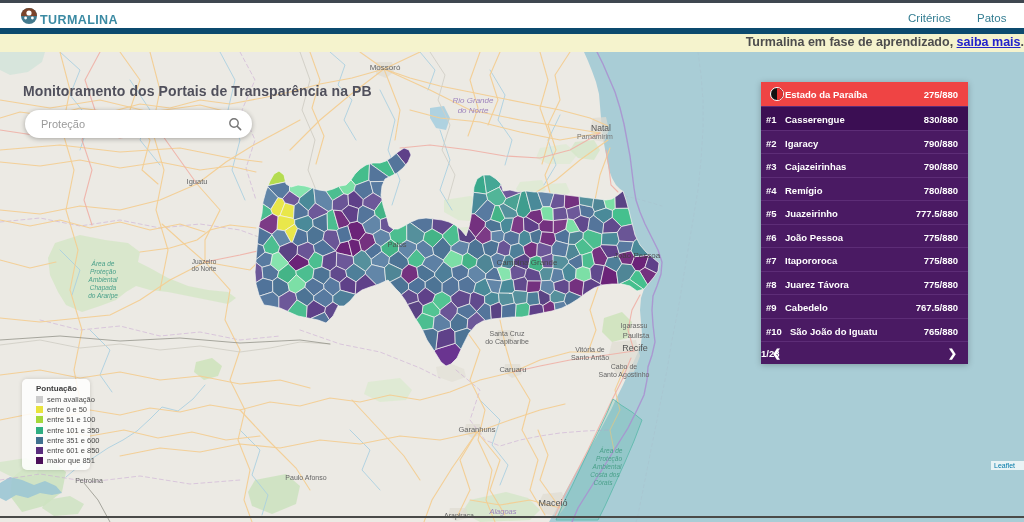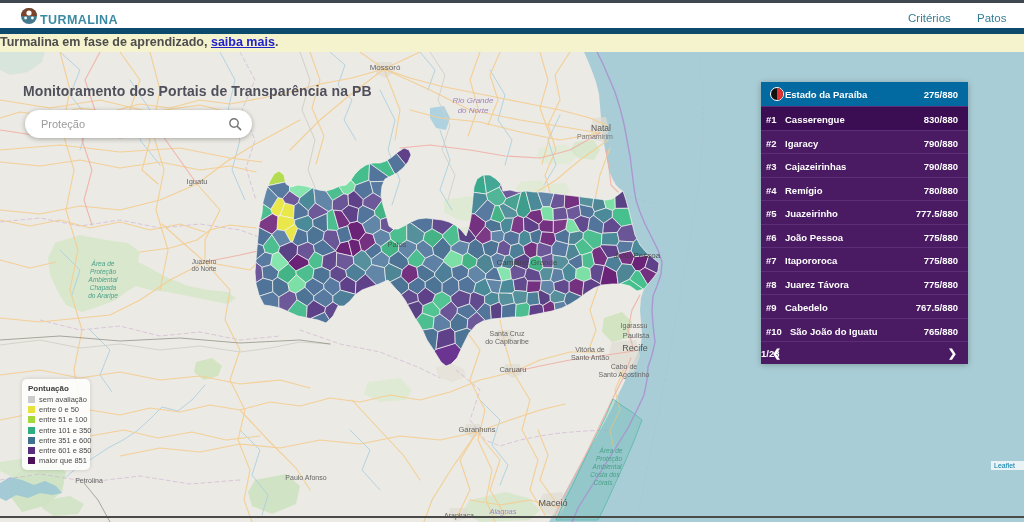--- a/index.html
+++ b/index.html
@@ -4,28 +4,28 @@
 *{margin:0;padding:0;box-sizing:border-box}
 body{font-family:"Liberation Sans",sans-serif;width:1024px;height:522px;overflow:hidden;position:relative;background:#eceae4}
 #topline{position:absolute;left:0;top:0;width:1024px;height:3px;background:#3f4750}
 #nav{position:absolute;left:0;top:3px;width:1024px;height:31px;background:#fff;border-bottom:6px solid #0c4a6e}
 #logo{position:absolute;left:21px;top:5px;width:16px;height:16px}
 #brand{position:absolute;left:40px;top:10px;font-size:12.5px;font-weight:bold;color:#3b8aa3;letter-spacing:0.4px}
 .navlink{position:absolute;top:9px;font-size:11.5px;color:#337d92}
 #title{position:absolute;left:23px;top:83px;font-size:14px;font-weight:bold;color:#50505c;letter-spacing:0.1px}
 #search{position:absolute;left:25px;top:110px;width:227px;height:28px;background:#fff;border-radius:14px;box-shadow:0 1px 5px rgba(0,0,0,0.3)}
 #search span{position:absolute;left:16px;top:8px;font-size:11px;color:#9b9b9b}
-#banner{position:absolute;left:0;top:34px;width:1024px;height:18px;background:#f5f3cd;text-align:left;font-size:12.5px;font-weight:bold;color:#4d4d4d;line-height:17px}
+#banner{position:absolute;left:0;top:34px;width:1024px;height:18px;background:#f5f3cd;text-align:right;font-size:12.5px;font-weight:bold;color:#4d4d4d;line-height:17px}
 #banner a{color:#2222cc;text-decoration:underline}
-#legend{position:absolute;left:22px;top:379px;width:68px;background:rgba(255,255,255,0.85);border-radius:5px;padding:5px 6px 4px 6px;box-shadow:0 0 4px rgba(0,0,0,0.15)}
+#legend{position:absolute;left:22px;top:379px;width:68px;background:rgba(255,255,255,0.85);border-radius:5px;padding:5px 6px 4px 14px;box-shadow:0 0 4px rgba(0,0,0,0.15)}
 #legend .t{font-size:8px;font-weight:bold;color:#3c3c3c;margin-bottom:2px}
 #legend .r{height:10.2px;font-size:7.5px;color:#4a4a4a;white-space:nowrap}
 #legend .s{display:inline-block;width:7px;height:7px;margin-right:4px;vertical-align:-1px}
 #panel{position:absolute;left:761px;top:82px;width:207px;height:282px;font-weight:bold;color:#fff;border-radius:1px;box-shadow:0 1px 6px rgba(0,0,0,0.25)}
-#phead{height:24px;background:#0369a1;position:relative}
+#phead{height:24px;background:#ef4444;position:relative}
 #phead .nm{position:absolute;left:24px;top:7px;font-size:9.5px}
 #phead .sc{position:absolute;right:10px;top:7px;font-size:9.5px}
 #pflag{position:absolute;left:9px;top:5px;width:14px;height:14px;border-radius:50%;background:#111;border:1.5px solid #fff;overflow:hidden}
 #pflag i{position:absolute;right:0;top:0;width:50%;height:100%;background:#e03030}
 .prow{height:23.5px;background:#4a1a63;position:relative;border-top:1px solid #5d2d77}
 .prow.d{background:#3b0e53}
 .prow .n{position:absolute;left:5px;top:7px;font-size:9.5px}
 .prow .nm{position:absolute;left:33px;top:7px;font-size:9.5px}
 .prow .sc{position:absolute;right:10px;top:7px;font-size:9.5px}
 #pfoot{height:23px;background:#4a1a63;position:relative;border-top:1px solid #5d2d77}

